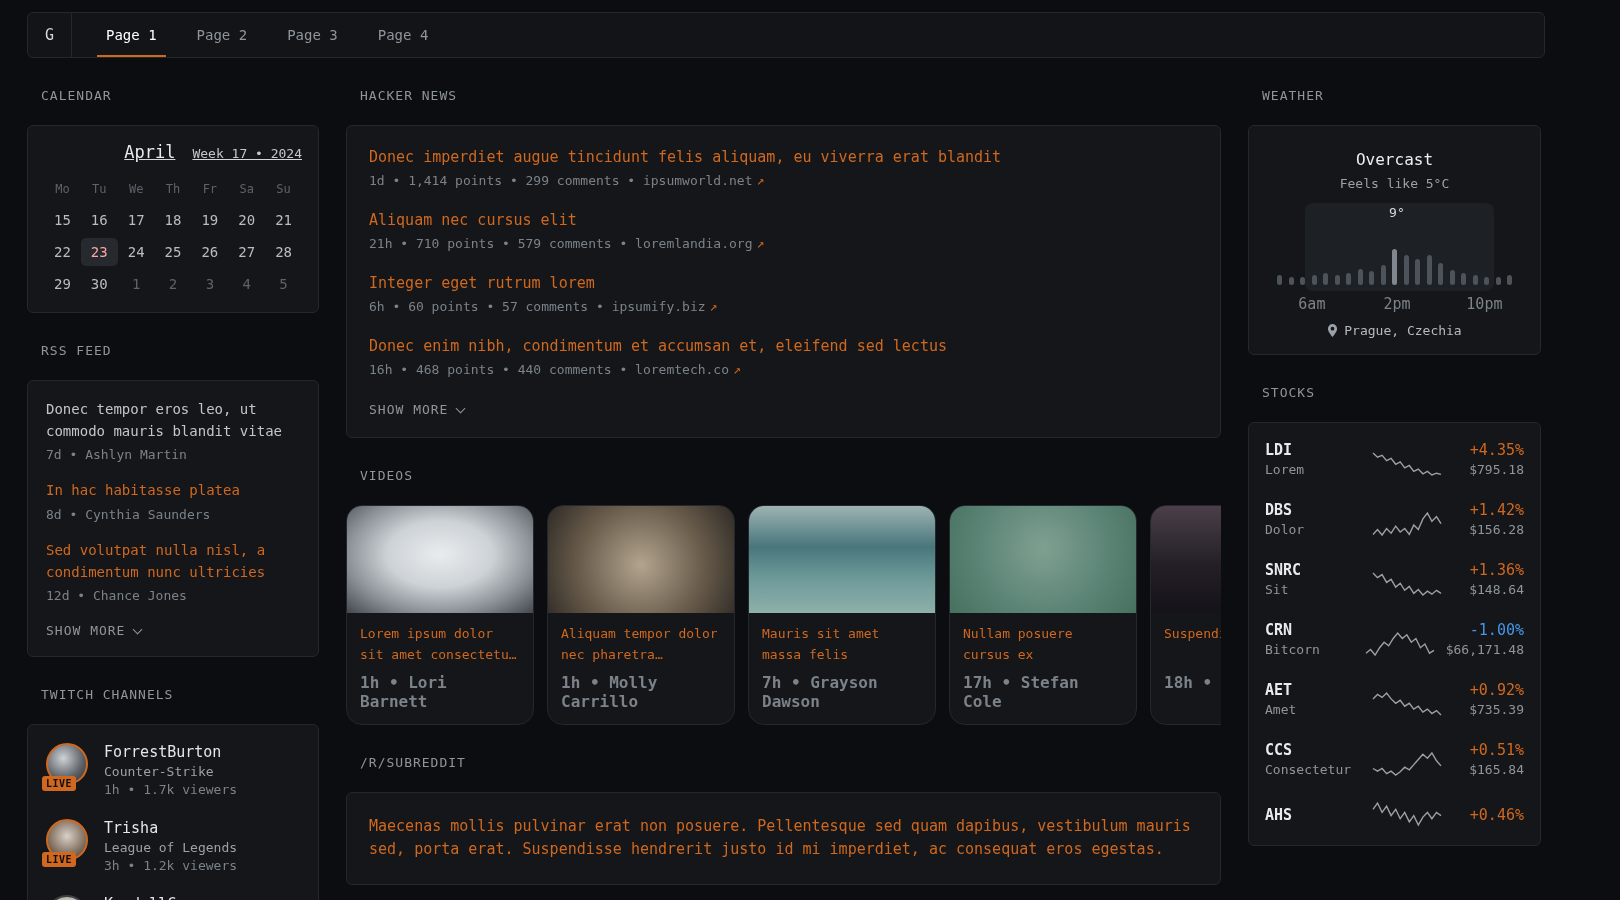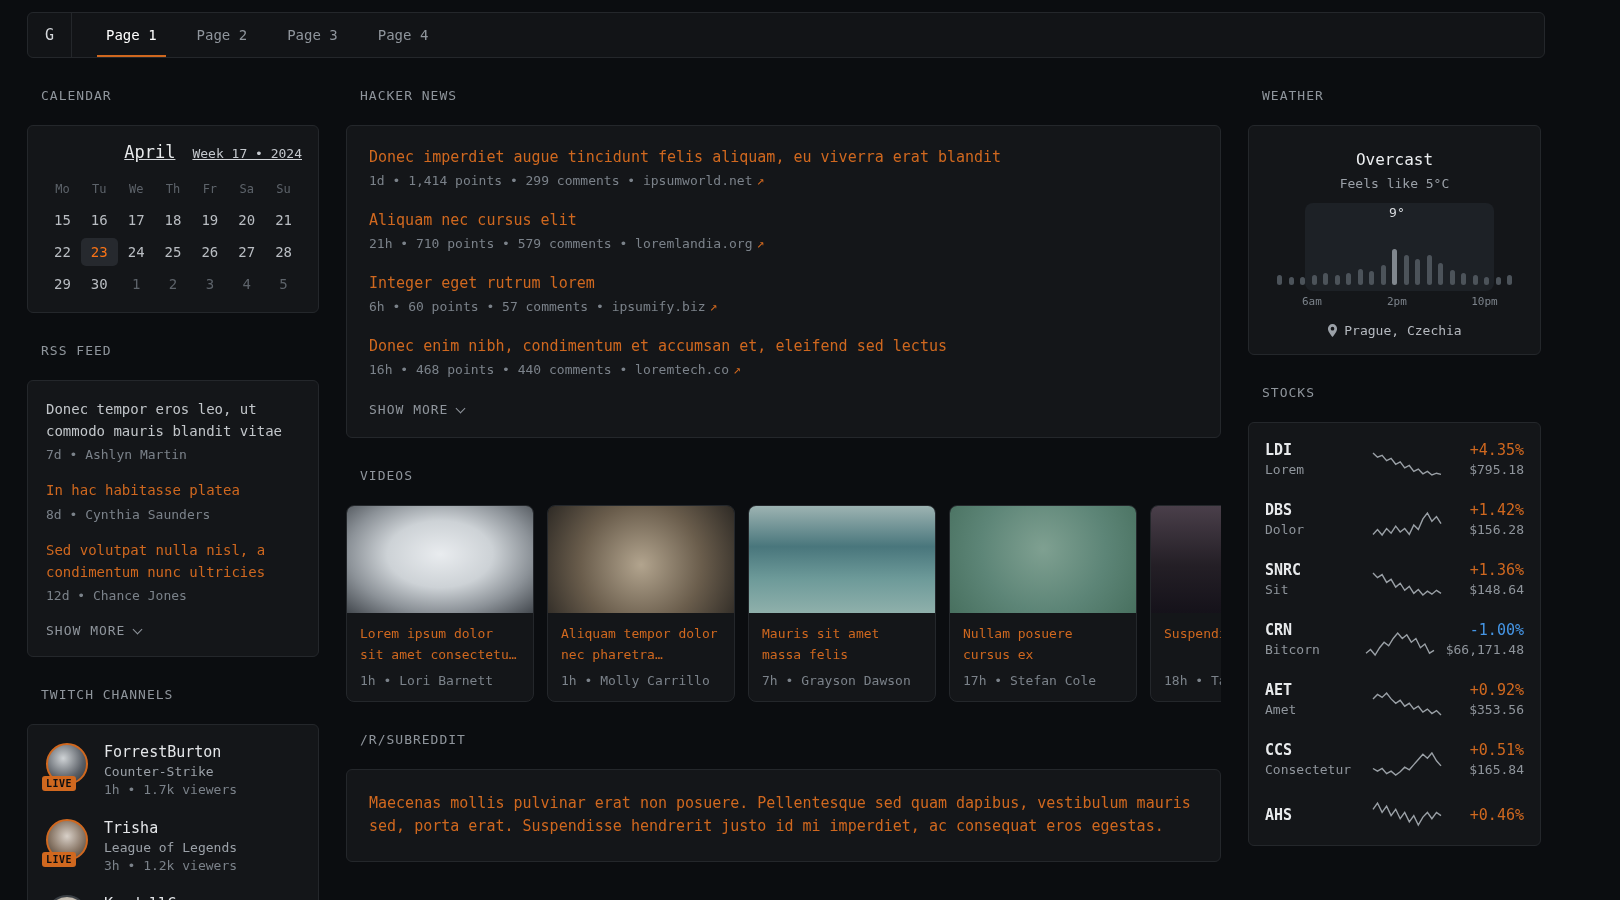--- a/index.html
+++ b/index.html
@@ -56,21 +56,21 @@
   
   .cal-card{padding:16px 16px 14px;}
   .cal-head{display:flex;justify-content:flex-end;align-items:baseline;margin-bottom:14px;text-decoration:underline;}
   .cal-month{font-size:17px;color:#e8eaec;}
   .cal-week{font-size:13px;color:#c3c7cc;margin-left:17px;}
   .cal-grid{display:grid;grid-template-columns:repeat(7,1fr);row-gap:4px;}
   .cal-dow{font-size:12px;color:#5d636a;text-align:center;padding:6px 0;}
   .cal-day{
     font-size:14px;color:#b9bdc2;text-align:center;padding:6px 0;border-radius:5px;cursor:pointer;
   }
-  .cal-day.selected{background:#26292e;color:#f97316;}
+  .cal-day.selected{background:#26292e;color:#fca5a5;}
   .cal-day.other-month{color:#5d636a;}
   
   .list-card{padding:18px 18px 16px;}
   .feed-item{margin-bottom:18px;}
   .feed-title{
     display:block;font-size:14px;line-height:1.55;color:var(--accent);
     text-decoration:none;cursor:pointer;
   }
   .feed-title.visited{color:#c2c6ca;}
   .feed-meta{font-size:13px;color:#7b828a;margin-top:5px;}
@@ -103,50 +103,50 @@
   .av3{background:radial-gradient(circle at 50% 40%,#e8e4dc,#b8b0a4 60%,#6a645c);}
   .live-badge{
     position:absolute;left:-4px;bottom:-4px;background:var(--accent);color:#0b0d10;
     font-size:10px;font-weight:bold;padding:2px 4px;border-radius:3px;letter-spacing:.5px;
   }
   .tw-name{font-size:15px;color:#e4e6e9;}
   .tw-game{font-size:13px;color:#9ba1a8;margin-top:3px;}
   .tw-meta{font-size:13px;color:#7b828a;margin-top:3px;}
   
   .videos-row{display:flex;gap:13px;overflow:hidden;}
-  .video-card{flex:0 0 188px;background:var(--card);border:1px solid var(--border);border-radius:8px;overflow:hidden;cursor:pointer;}
+  .video-card{flex:0 0 188px;background:var(--card);border:1px solid var(--border);border-radius:16px;overflow:hidden;cursor:pointer;}
   .thumb{width:100%;height:107px;}
   .t1{background:radial-gradient(ellipse at 50% 45%,#e9ecef 0%,#cdd2d6 40%,#8c9298 70%,#43484e 100%);}
   .t2{background:radial-gradient(circle at 50% 55%,#b2a48e 0%,#6a5d4c 55%,#2e2a25 100%);}
   .t3{background:linear-gradient(180deg,#9db3b2 0%,#49767c 38%,#6d9a99 68%,#8fb0ab 100%);}
   .t4{background:radial-gradient(circle at 50% 40%,#7fa091 0%,#5d8577 55%,#48705f 100%);}
   .t5{background:linear-gradient(180deg,#4a3f4a 0%,#241f26 55%,#15121a 100%);}
   .video-body{padding:11px 13px 13px;}
   .video-title{display:block;font-size:13px;line-height:1.6;color:var(--accent);min-height:42px;text-decoration:none;}
-  .video-meta{font-size:13px;color:#7b828a;margin-top:7px;}
+  .video-meta{font-size:16px;color:#7b828a;margin-top:7px;font-weight:bold;}
   
   .sub-card{padding:22px;}
   .sub-title{display:block;font-size:15px;line-height:1.55;color:var(--accent);text-decoration:none;cursor:pointer;}
   
   .weather-card{padding:24px 14px 16px;text-align:center;}
   .w-cond{font-size:16px;color:#eceef0;}
   .w-feels{font-size:13px;color:#9ba1a8;margin-top:7px;}
   .w-chart{position:relative;height:88px;margin:12px 10px 0;}
   .w-highlight{
     position:absolute;left:13%;width:78%;top:0;bottom:0;background:#1d2126;border-radius:8px;
   }
   .w-peak{position:absolute;top:2px;left:51%;transform:translateX(-50%);font-size:13px;color:#d7dade;}
   .w-bars{
     position:absolute;left:4px;right:4px;bottom:6px;height:46px;
     display:flex;justify-content:space-between;align-items:flex-end;
   }
   .wbar{width:5px;border-radius:3px;background:#4c535a;}
   .wbar.peak{background:#80878e;}
   .w-times{position:relative;height:15px;margin:4px 10px 0;}
-  .w-time{position:absolute;transform:translateX(-50%);font-size:11px;color:#7b828a;}
+  .w-time{position:absolute;transform:translateX(-50%);font-size:15px;color:#7b828a;}
   .w-loc{display:flex;justify-content:center;align-items:center;gap:6px;margin-top:13px;font-size:13px;color:#b6bac0;}
   .pin{fill:#9ba1a8;}
   
   .stocks-card{padding:6px 0;}
   .stock-row{display:flex;align-items:flex-end;gap:10px;padding:12px 16px;cursor:pointer;}
   .stock-id{width:96px;}
   .stock-symbol{font-size:15px;font-weight:bold;color:#e8eaec;}
   .stock-name{font-size:13px;color:#8f959c;margin-top:3px;}
   .spark{flex:none;width:72px;height:26px;}
   .stock-vals{margin-left:auto;text-align:right;}
@@ -447,21 +447,21 @@
         <div class="stock-row">
           <div class="stock-id">
               <div class="stock-symbol">AET</div>
               <div class="stock-name">Amet</div>
             </div>
           <svg class="spark" viewBox="0 0 72 26">
               <polyline points="2.0,7.9 6.5,3.5 11.1,6.4 15.6,2.0 20.1,7.9 24.7,12.3 29.2,9.3 33.7,15.2 38.3,12.3 42.8,18.1 47.3,15.2 51.9,21.1 56.4,18.1 60.9,22.5 65.5,19.6 70.0,24.0" fill="none" stroke="#9aa0a6" stroke-width="1.4"></polyline>
             </svg>
           <div class="stock-vals">
               <div class="stock-change">+0.92%</div>
-              <div class="stock-price">$353.56</div>
+              <div class="stock-price">$735.39</div>
             </div>
         </div>
 
         <div class="stock-row">
           <div class="stock-id">
               <div class="stock-symbol">CCS</div>
               <div class="stock-name">Consectetur</div>
             </div>
           <svg class="spark" viewBox="0 0 72 26">
               <polyline points="2.0,17.5 6.5,20.1 11.1,17.5 15.6,22.7 20.1,20.1 24.7,24.0 29.2,20.8 33.7,16.2 38.3,18.8 42.8,13.6 47.3,8.5 51.9,3.3 56.4,7.2 60.9,2.0 65.5,9.8 70.0,14.9" fill="none" stroke="#9aa0a6" stroke-width="1.4"></polyline>

